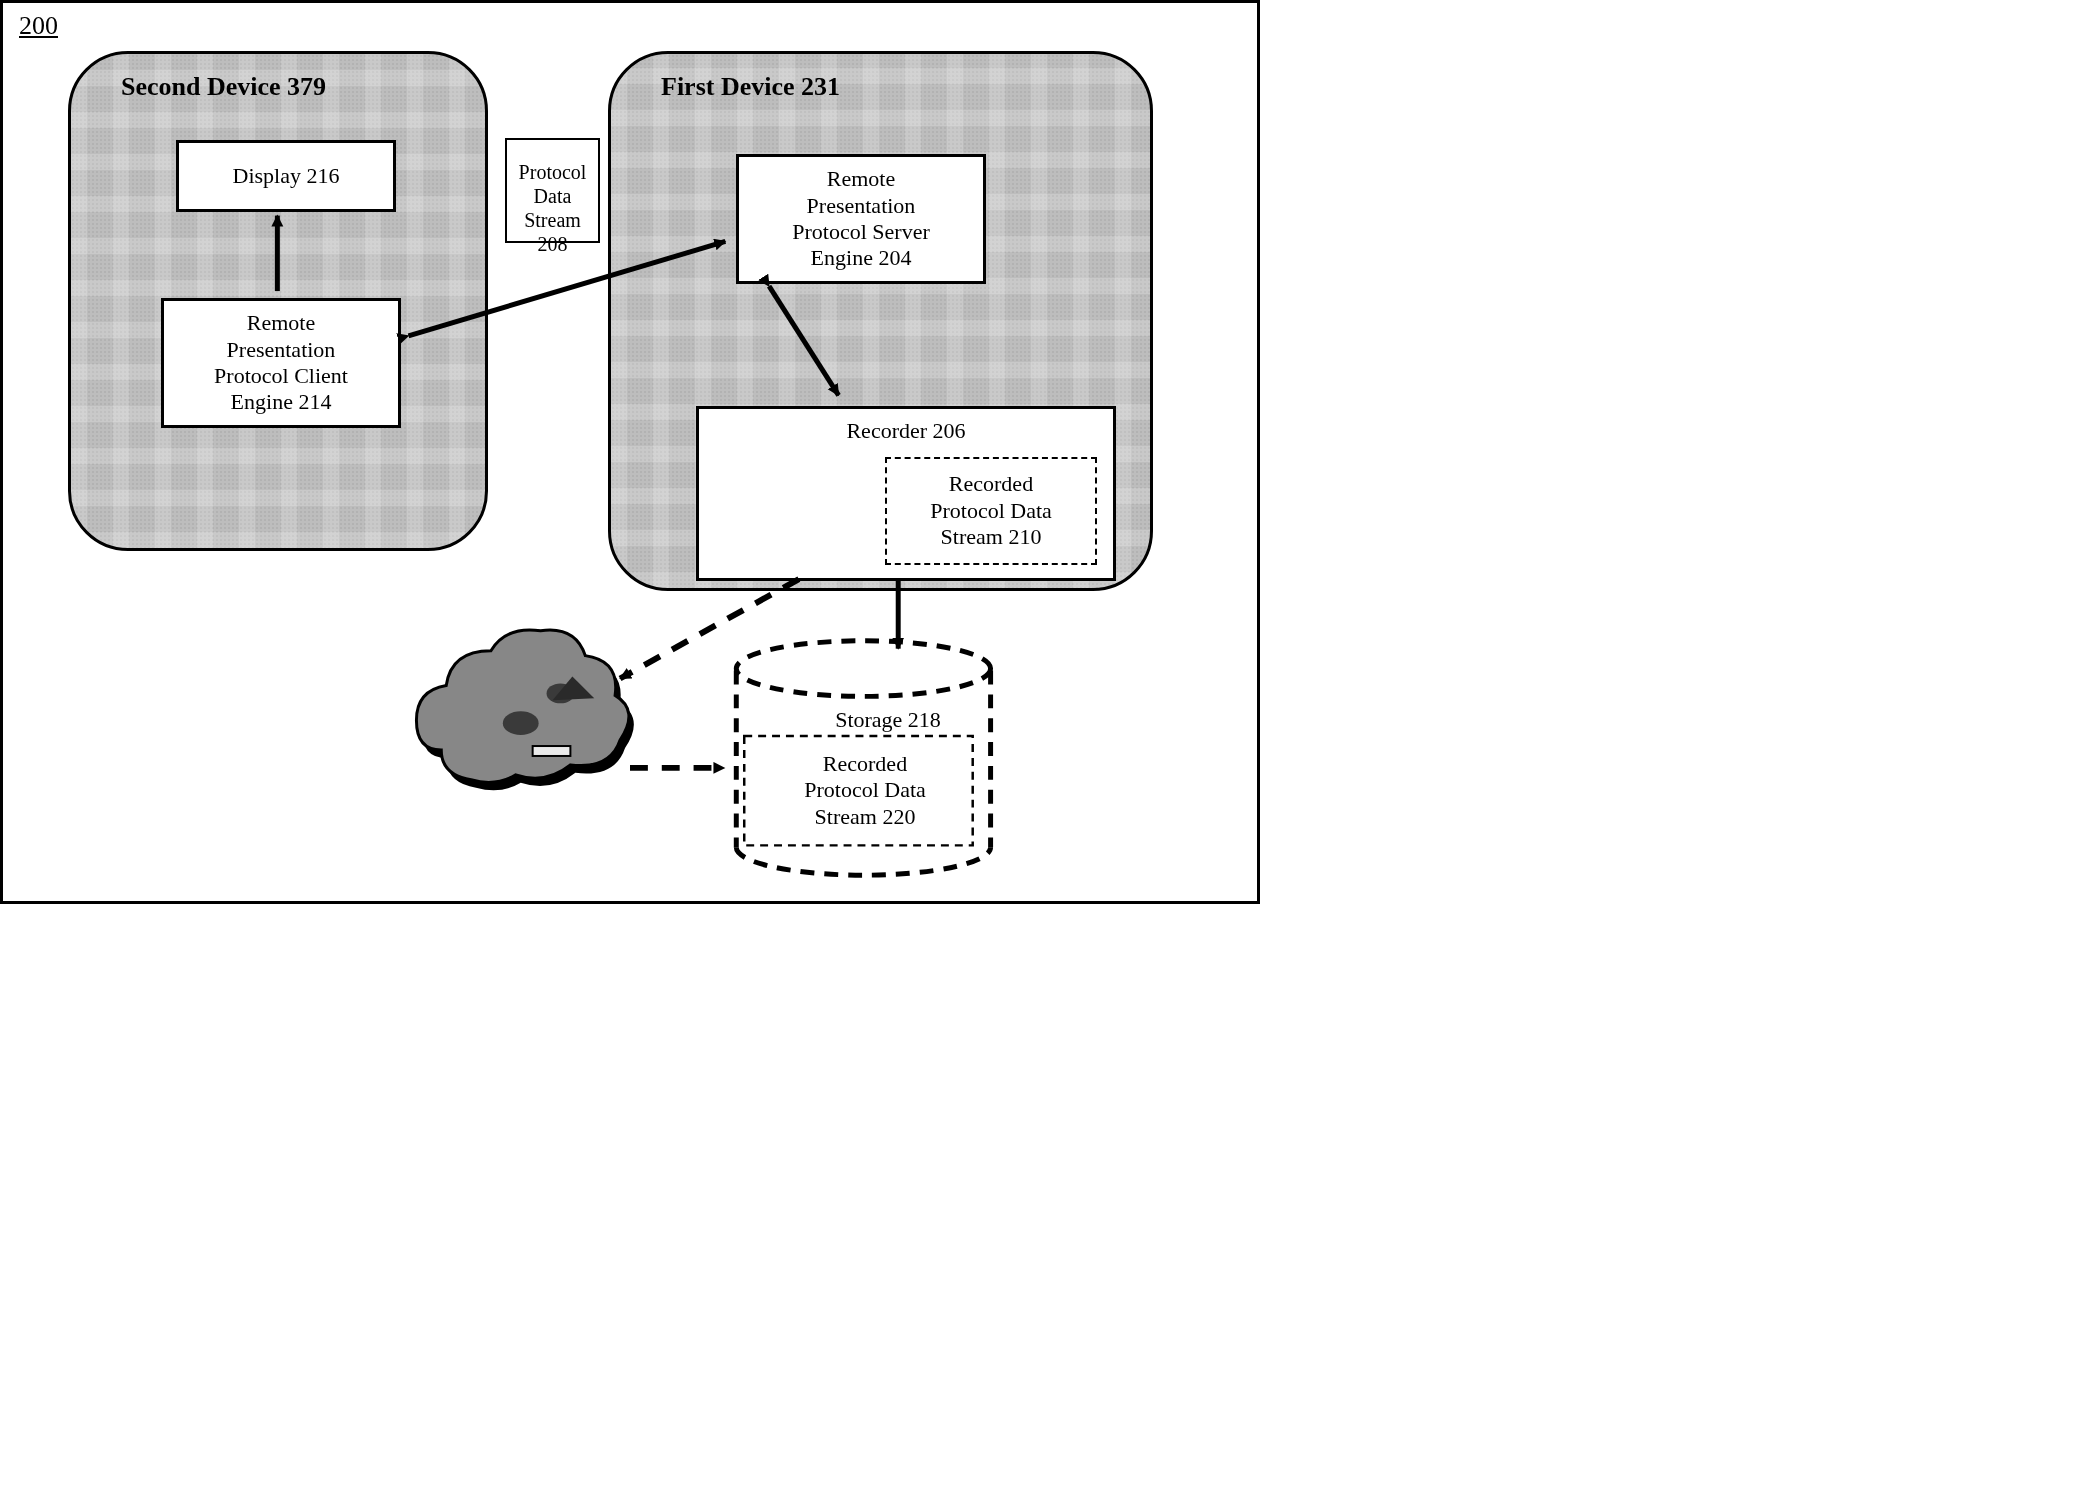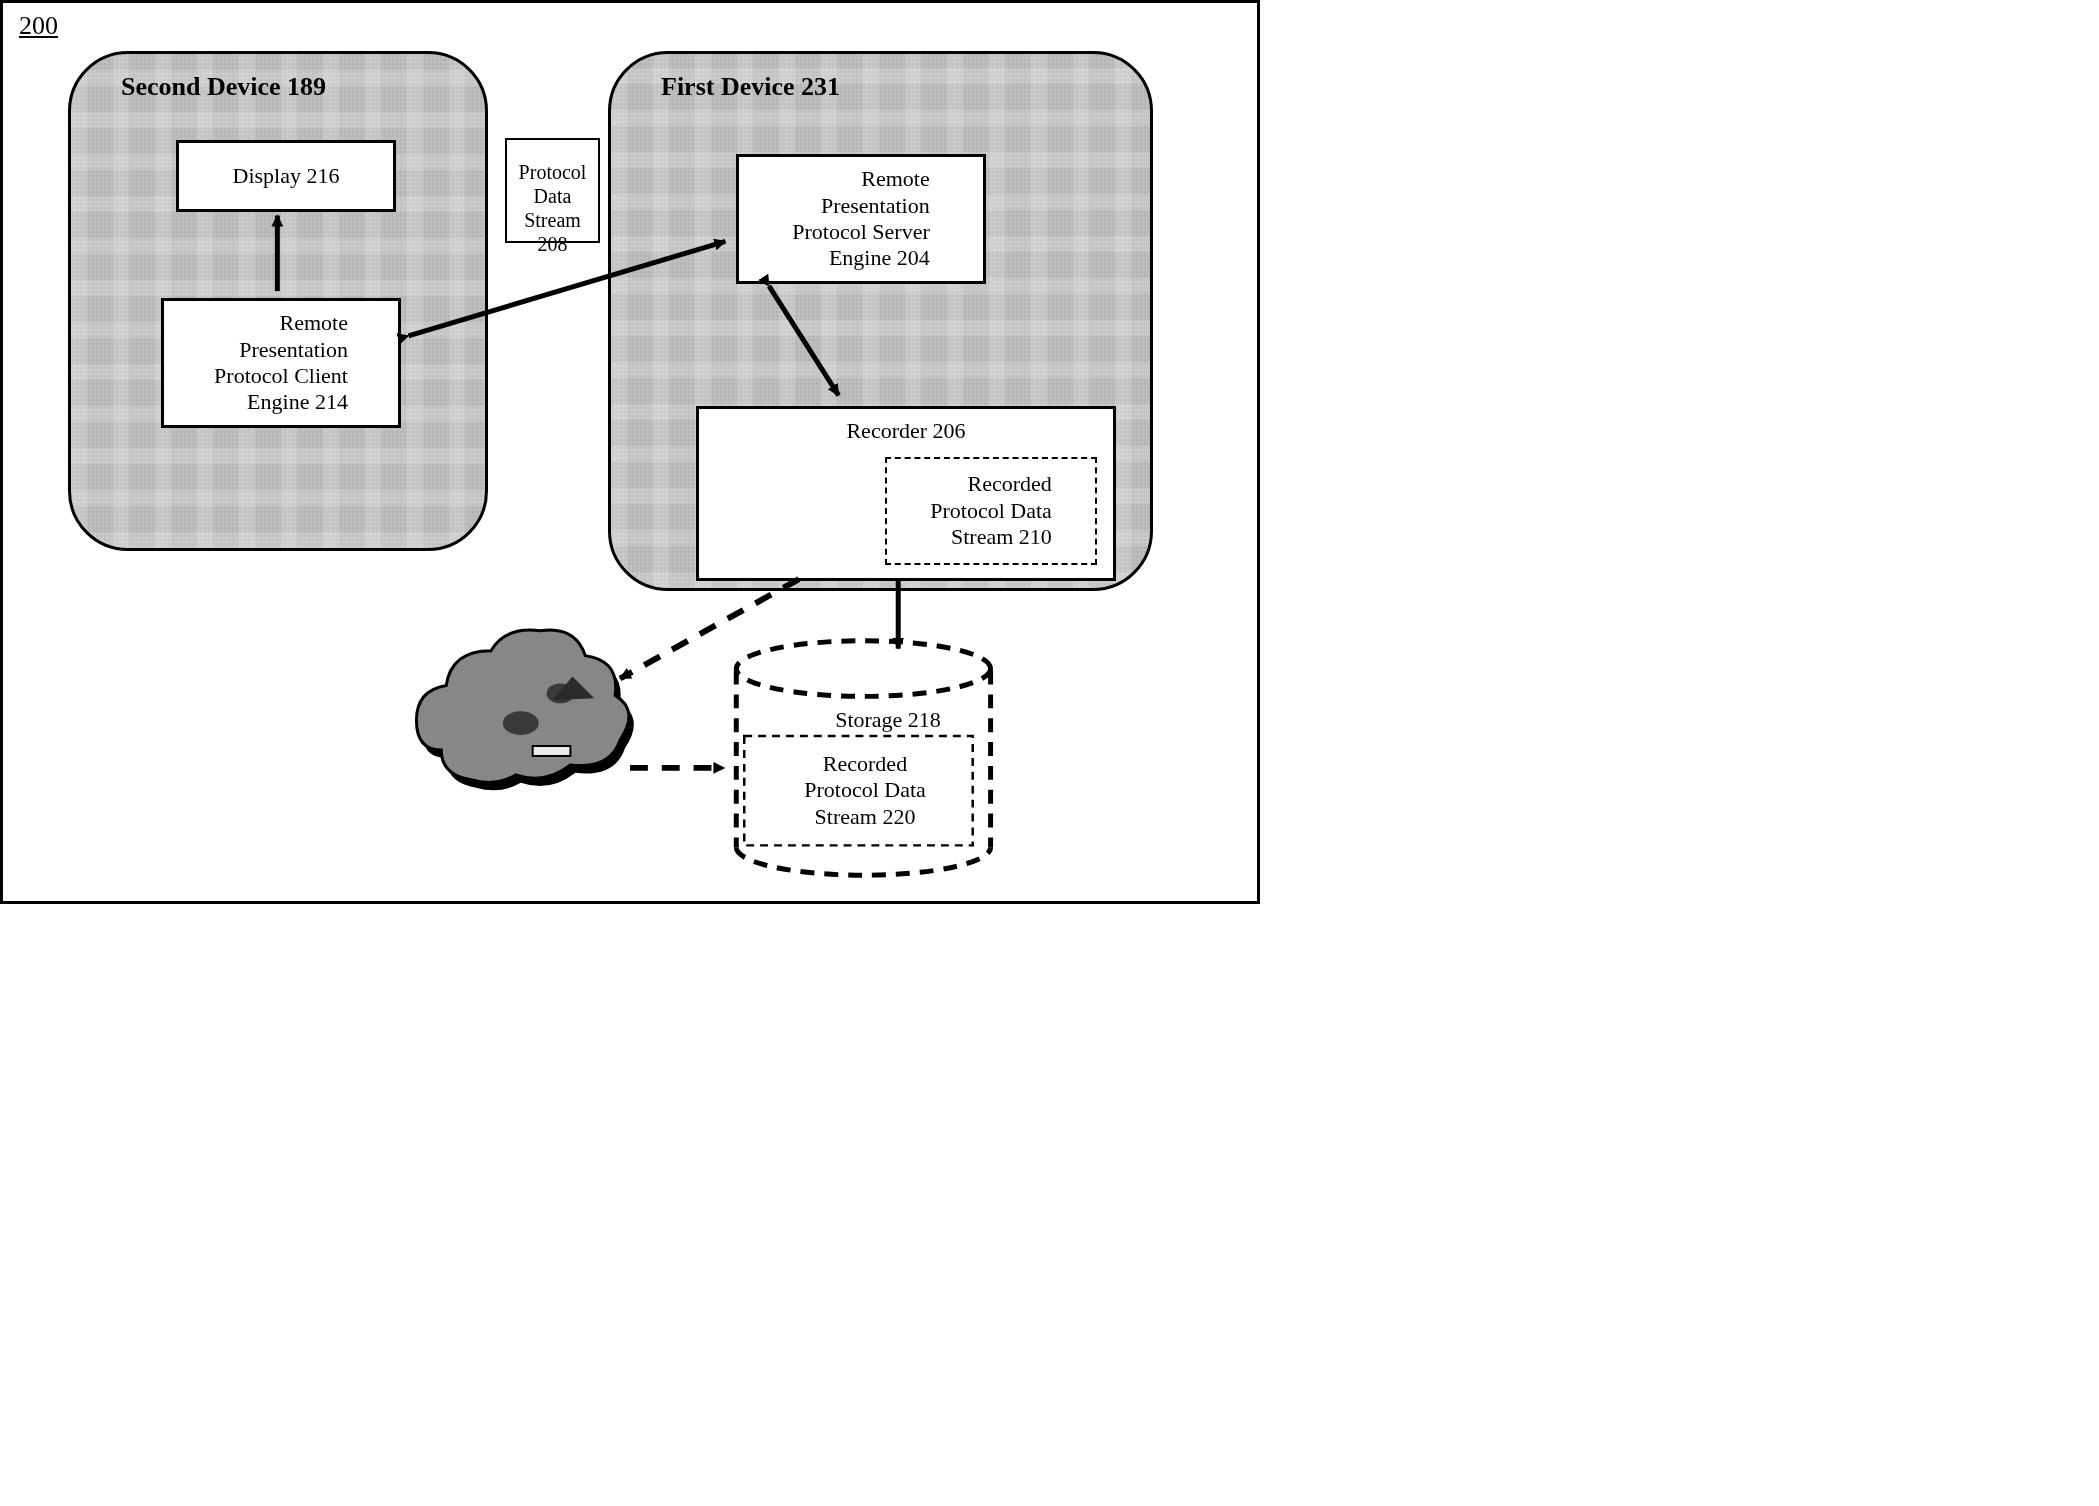--- a/index.html
+++ b/index.html
@@ -44,21 +44,21 @@
     top: 18px;
     left: 50px;
     font-weight: bold;
     font-size: 26px;
   }
   .box {
     position: absolute;
     background: #fff;
     border: 3px solid #000;
     box-sizing: border-box;
-    text-align: right;
+    text-align: center;
     display: flex;
     align-items: center;
     justify-content: center;
     font-size: 22px;
     line-height: 1.2;
     padding: 6px 10px;
   }
   .box.thin-dashed { border: 2px dashed #000; }
 
   
@@ -89,21 +89,21 @@
     line-height: 1.2;
   }
 </style>
 </head>
 <body>
 
 <div class="page">
   <div class="figure-number">200</div>
 
   <div class="device-panel" style="left:65px; top:48px; width:420px; height:500px;">
-    <div class="device-title">Second Device 189</div>
+    <div class="device-title">Second Device 379</div>
 
     <div class="box" style="left:105px; top:86px; width:220px; height:72px;">
         <span>Display 216</span>
       </div>
 
     <div class="box" style="left:90px; top:244px; width:240px; height:130px; white-space:pre-line;"><span>Remote
 Presentation
 Protocol Client
 Engine 214</span></div>
   </div>

